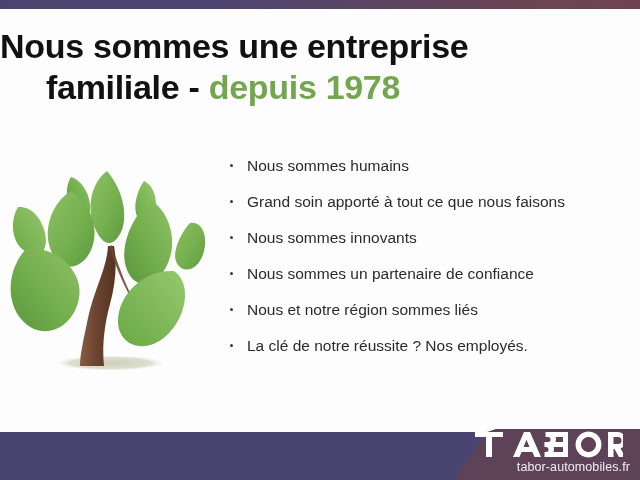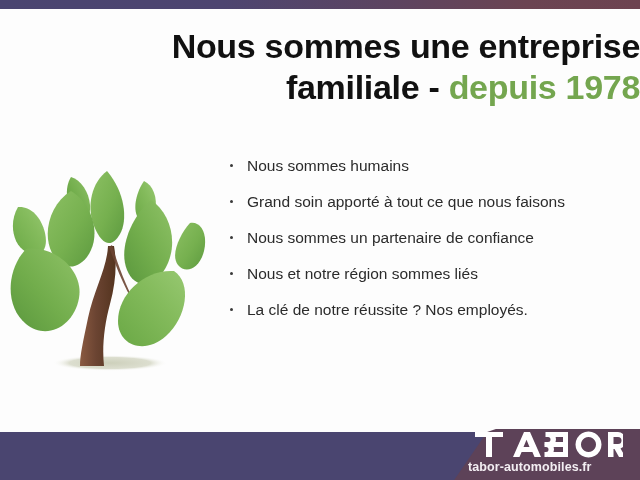--- a/index.html
+++ b/index.html
@@ -23,21 +23,21 @@
     left: 0; top: 0;
     width: 640px; height: 9px;
     background: linear-gradient(90deg, #4a4570 0%, #4d4570 35%, #5d4460 62%, #6b4452 82%, #6d4350 100%);
   }
 
   
   .headline {
     position: absolute;
     left: 0; top: 26px;
     width: 640px;
-    text-align: right;
+    text-align: left;
     font-size: 34px;
     font-weight: bold;
     line-height: 41px;
     letter-spacing: -0.3px;
     color: #111111;
   }
   .headline .line2 { display: block; margin-left: 46px; }
   .headline .accent { color: #74a64f; }
   .headline .dash { color: #111111; }
 
@@ -85,23 +85,22 @@
     position: absolute;
     right: 0; bottom: 0;
     width: 220px; height: 76px;
     background: #5d4258;
     clip-path: polygon(15.5% 100%, 30.5% 37%, 34.5% 33%, 100% 33%, 100% 100%);
   }
   .logo-block {
     position: absolute;
     right: 10px; bottom: 6px;
     width: 162px;
-    text-align: left;
+    text-align: right;
     color: #ffffff;
-    font-weight: bold;
   }
   .logo-mark { display: block; width: 148px; height: 27px; margin: 0 auto 2px auto; }
   .logo-url {
     display: block;
     font-size: 12.5px;
     letter-spacing: 0.1px;
     color: #f3eef2;
     line-height: 14px;
   }
 </style>
@@ -172,20 +171,21 @@
 
       <path d="M18 99 C -2 120, -3 157, 18 174 C 39 191, 66 176, 71 148 C 76 120, 46 95, 18 99 Z" fill="url(#lfB)"></path>
 
       <path d="M166 121 C 138 119, 110 143, 110 171 C 110 196, 137 205, 158 186 C 179 167, 184 133, 166 121 Z" fill="url(#lfC)"></path>
     </svg>
   </div>
 
   <ul class="bullets">
     <li><span class="dot"></span><span>Nous sommes humains</span></li>
     <li><span class="dot"></span><span>Grand soin apporté à tout ce que nous faisons</span></li>
+    <li><span class="dot"></span><span>Nous sommes innovants</span></li>
     <li><span class="dot"></span><span>Nous sommes un partenaire de confiance</span></li>
     <li><span class="dot"></span><span>Nous et notre région sommes liés</span></li>
     <li><span class="dot"></span><span>La clé de notre réussite ? Nos employés.</span></li>
   </ul>
 
   <div class="bottom-left-bar"></div>
   <div class="bottom-right-panel"></div>
 
   <div class="logo-block">
     <svg class="logo-mark" viewBox="0 0 296 54" xmlns="http://www.w3.org/2000/svg" aria-label="TABOR">

